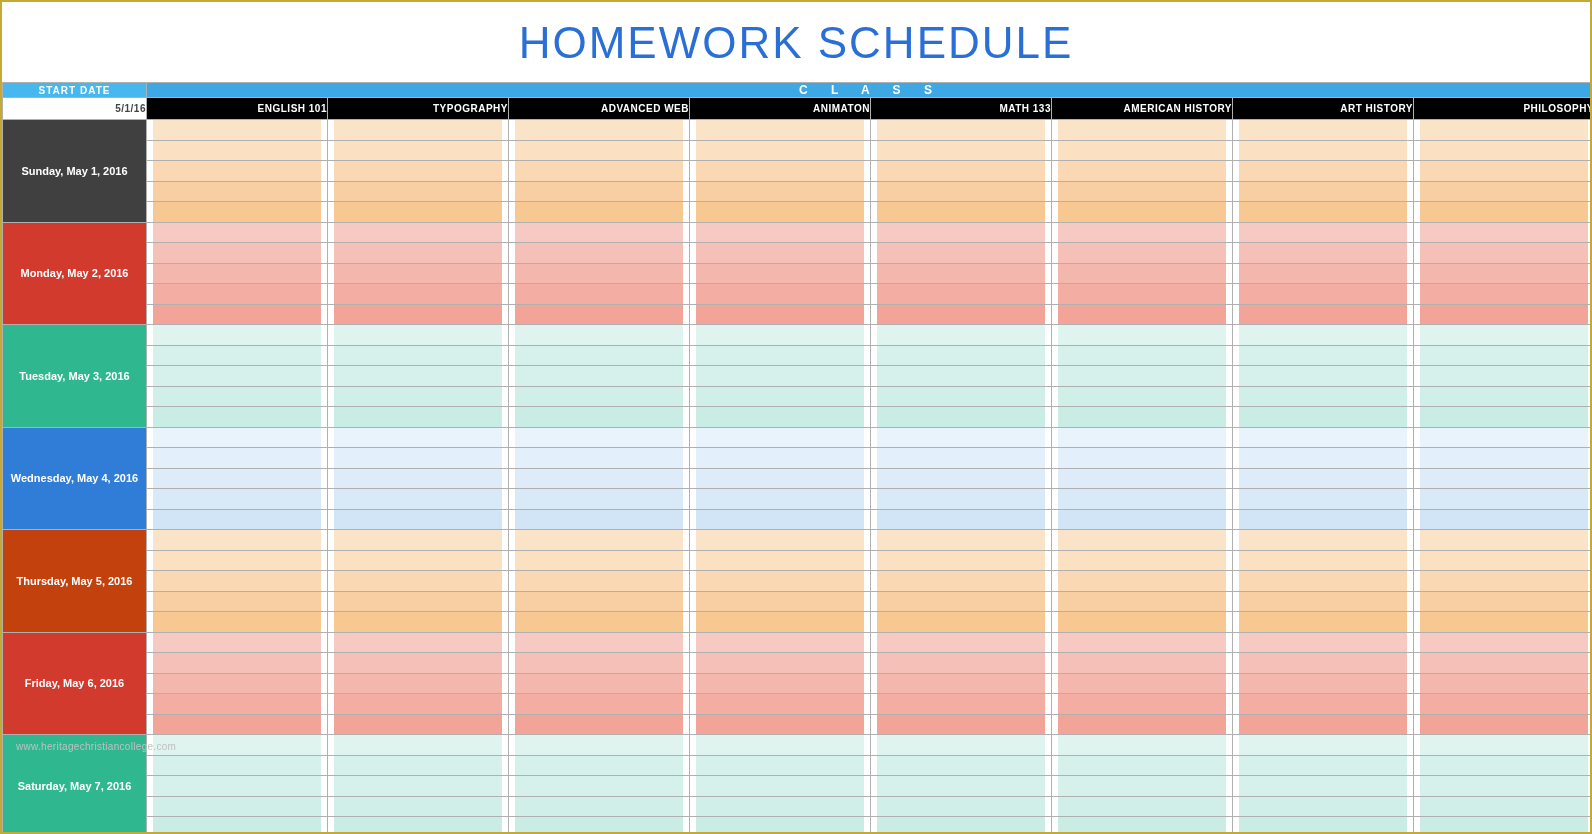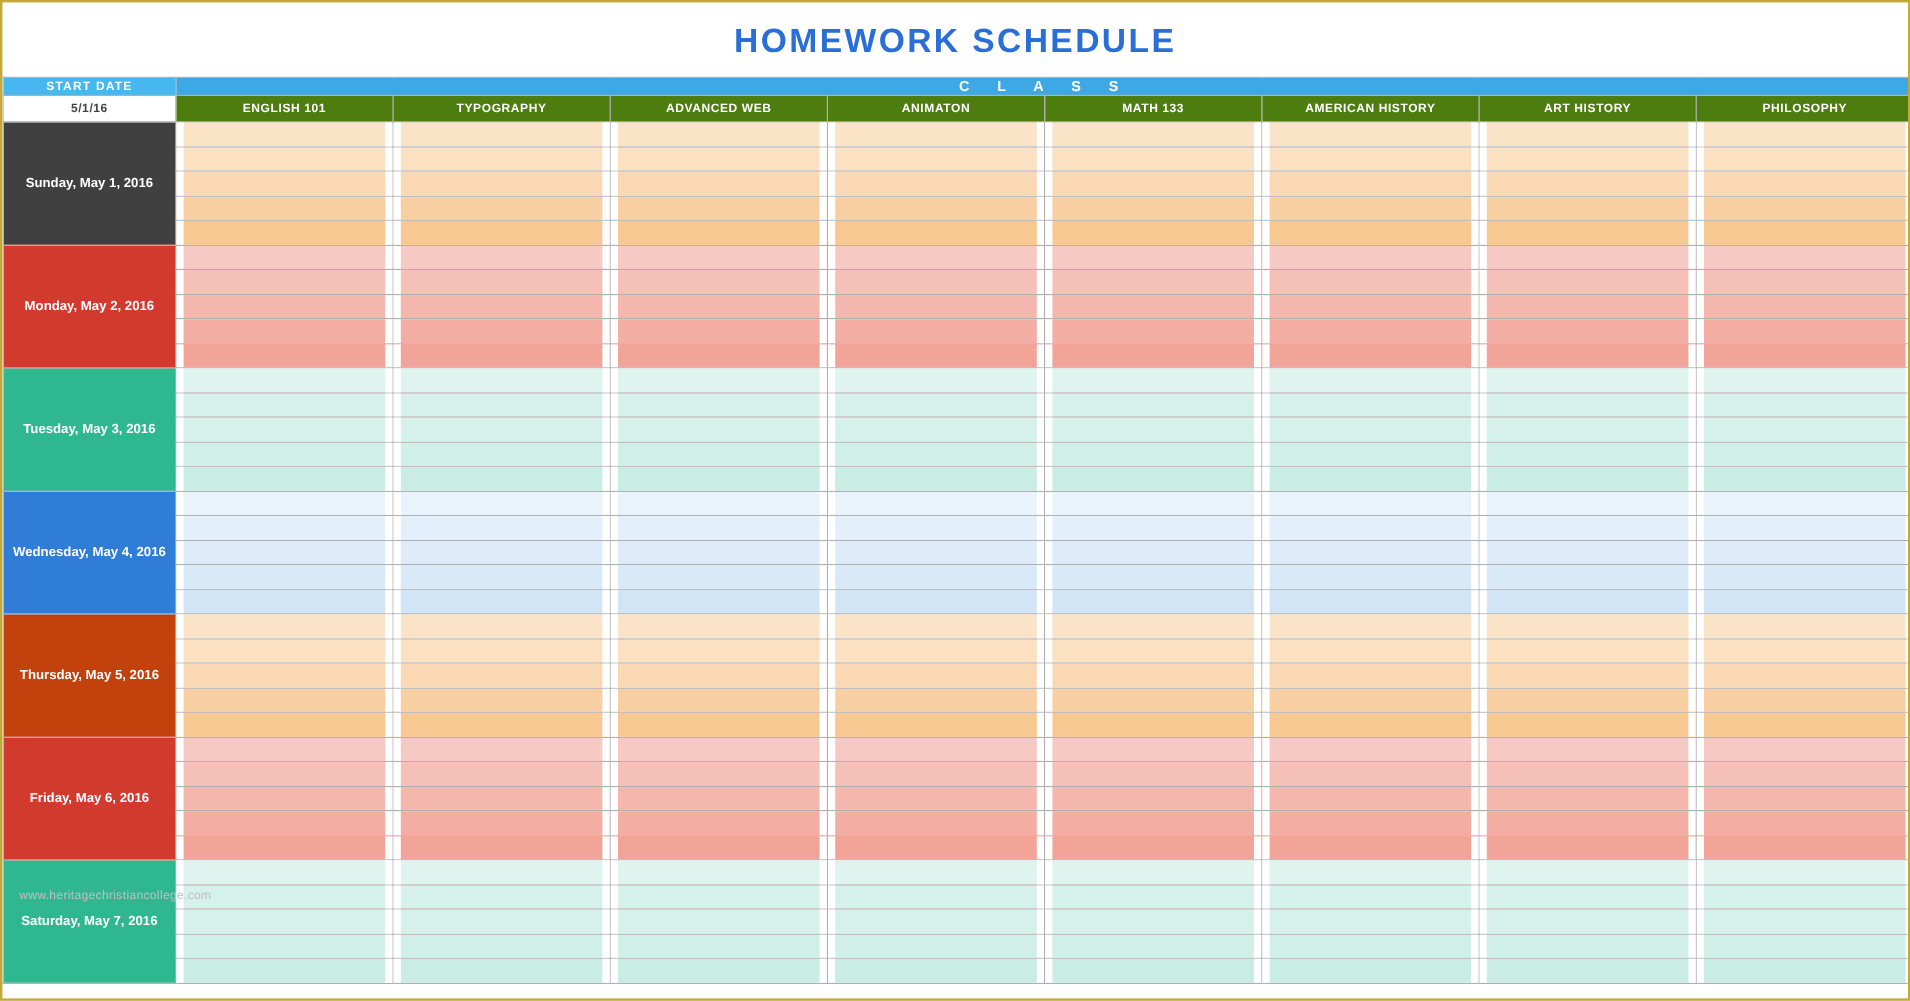--- a/index.html
+++ b/index.html
@@ -6,22 +6,22 @@
   body {
     font-family: Arial, Helvetica, sans-serif;
     background: #fff;
     width: 1592px;
     height: 834px;
     border: 2px solid #c5a935;
     overflow: hidden;
   }
   .title {
     text-align: center;
-    font-size: 28px;
-    font-weight: 700;
+    font-size: 44px;
+    font-weight: 400;
     color: #2a6fd6;
     letter-spacing: 2px;
     padding: 16px 0 14px 0;
   }
   table {
     width: 100%;
     border-collapse: collapse;
     table-layout: fixed;
   }
   th, td {
@@ -36,23 +36,24 @@
     color: #fff;
     letter-spacing: 3px;
   }
   .hdr-row1 .start { background: #47b7ef; font-size: 10px; letter-spacing: 1px;}
   .hdr-row1 .class { background: #3ea8e5; font-size: 12px; letter-spacing: 10px;}
   .hdr-row2 th {
     height: 22px;
     font-weight: 700;
     font-size: 10px;
     letter-spacing: 0.5px;
+    text-align: right;
   }
   .hdr-row2 .date { background: #fff; color: #444; }
-  .hdr-row2 .col  { background: #4d7c0f; color: #fff; margin-top: 12px; }
+  .hdr-row2 .col  { background: #000000; color: #fff; margin-top: 12px; }
   .day-label {
     color: #fff;
     font-weight: 700;
     font-size: 11px;
     padding: 0 6px;
   }
   .day-row td.cell { height: 20.5px; }
   
   .cell {
     position: relative;

